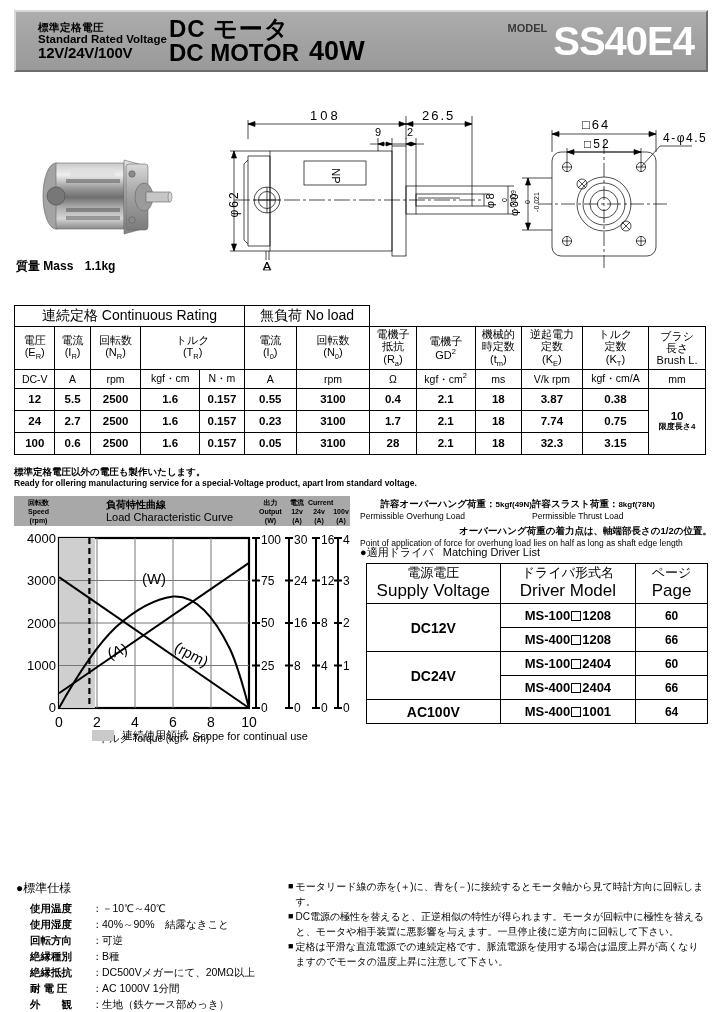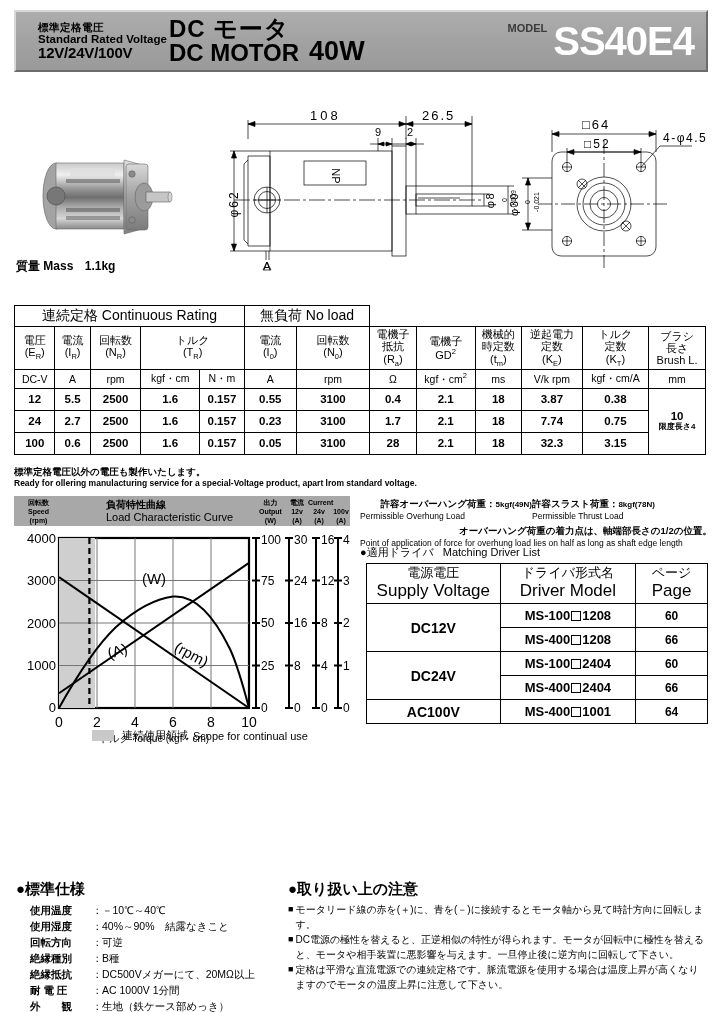--- a/index.html
+++ b/index.html
@@ -104,21 +104,21 @@
   .dt-h .jp { font-size:13px; }
   .dt-h .en { font-size:17px; }
   .dt-v { font-size:14px; font-weight:bold; }
   .dt-m { font-size:13px; font-weight:bold; height:24px; }
   .dt-p { font-size:12px; font-weight:bold; }
   .box-gap { display:inline-block; width:10px; height:10px; border:1px solid #000; margin:0 1px; vertical-align:-1px;}
 
   
   .sec-left { position:absolute; left:16px; top:880px; width:268px; }
   .sec-right { position:absolute; left:288px; top:880px; width:420px; }
-  .sec-title { font-size:15px; font-weight:bold; margin-bottom:4px;}
+  .sec-title { font-size:12px; font-weight:normal; margin-bottom:4px;}
   .spec-list { font-size:10.5px; line-height:1.52; margin-left:14px; }
   .spec-list .row { display:flex; }
   .spec-list .k { width:62px; font-weight:bold; letter-spacing:0px;}
   .spec-list .sep { width:10px; }
   .notes-list { font-size:10px; line-height:1.45; }
   .notes-list .item { display:flex; margin-bottom:1px; }
   .notes-list .sq { margin-right:2px; font-size:9px; line-height:1.5;}
   .notes-list .txt { flex:1; }
 </style>
 </head>
@@ -677,23 +677,20 @@
         </div>
       <div class="row">
           <span class="k">外　　観</span>
           <span class="sep">：</span>
           <span>生地（鉄ケース部めっき）</span>
         </div>
     </div>
   </div>
 
   <div class="sec-right">
-    <div class="sec-title">
-      <span>●</span><span>取り扱い上の注意</span>
-    </div>
     <div class="notes-list">
       <div class="item">
           <span class="sq">■</span>
           <span class="txt">モータリード線の赤を(＋)に、青を(－)に接続するとモータ軸から見て時計方向に回転します。</span>
         </div>
       <div class="item">
           <span class="sq">■</span>
           <span class="txt">DC電源の極性を替えると、正逆相似の特性が得られます。モータが回転中に極性を替えると、モータや相手装置に悪影響を与えます。一旦停止後に逆方向に回転して下さい。</span>
         </div>
       <div class="item">

